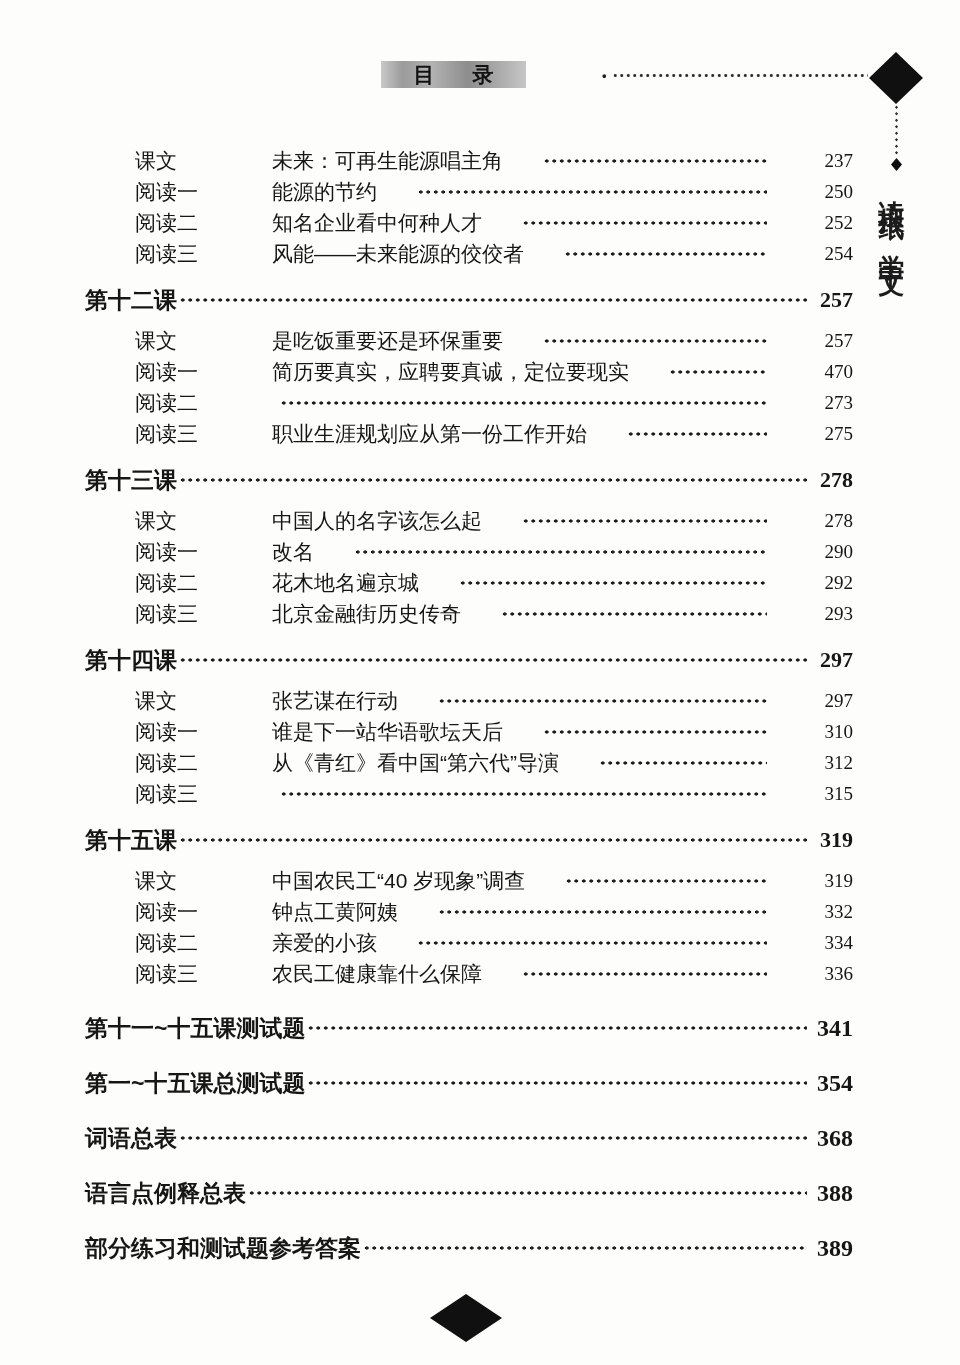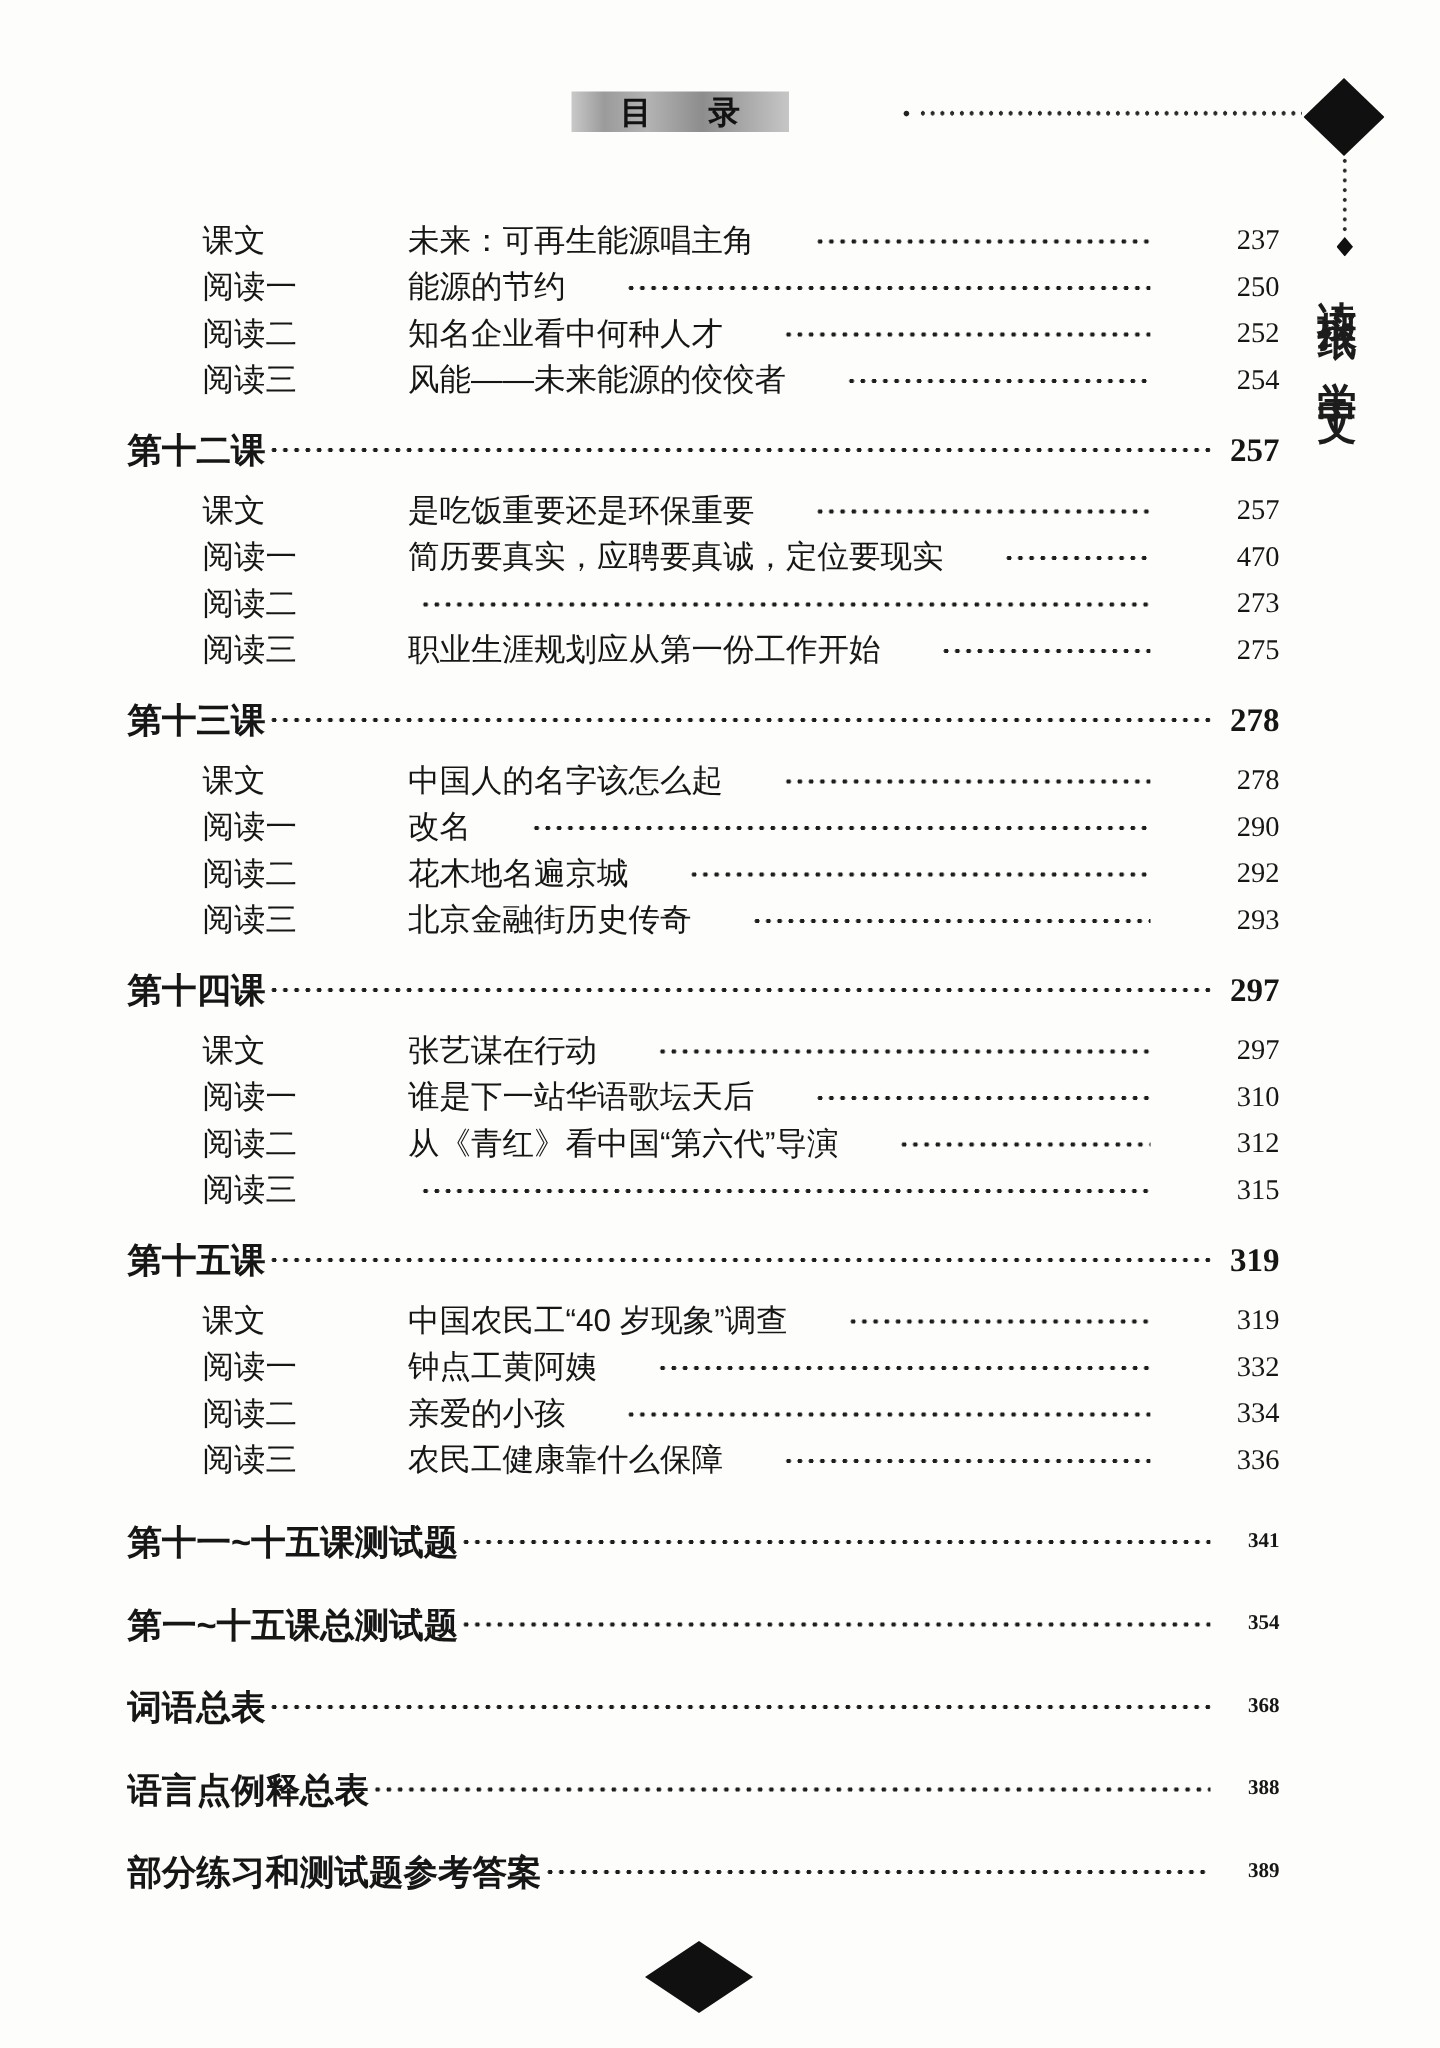--- a/index.html
+++ b/index.html
@@ -77,21 +77,21 @@
   }
   .chapter-row .dots { margin:0 2px; }
   .chapter-row .num { font-size:22px; width:44px; }
 
   .app-row {
     display:flex; align-items:flex-start; height:32px; line-height:32px;
     margin-top:23px; font-size:23px; font-weight:bold;
   }
   .app-row:first-of-type { margin-top:10px; }
   .app-row .dots { margin:0 2px; }
-  .app-row .num { font-size:14px; width:44px; }
+  .app-row .num { font-size:24px; width:44px; }
 </style>
 </head>
 <body>
 
 <div class="page">
 
   <div class="banner">
     <span class="title">目 录</span>
   </div>
 

